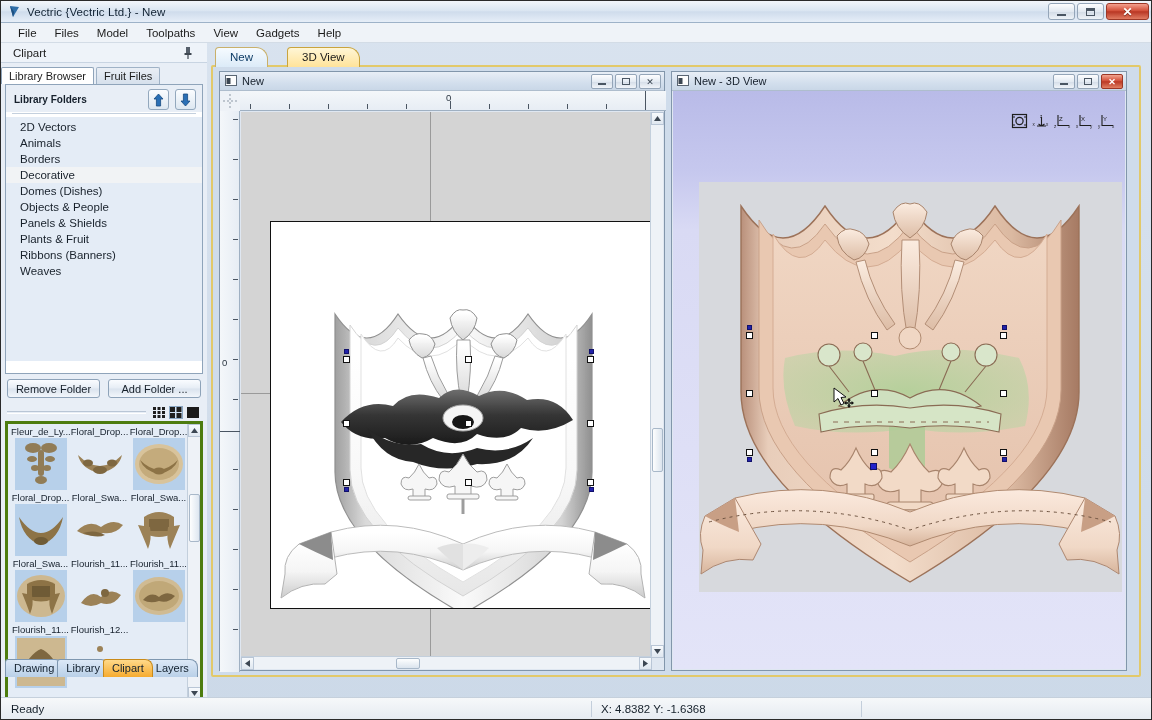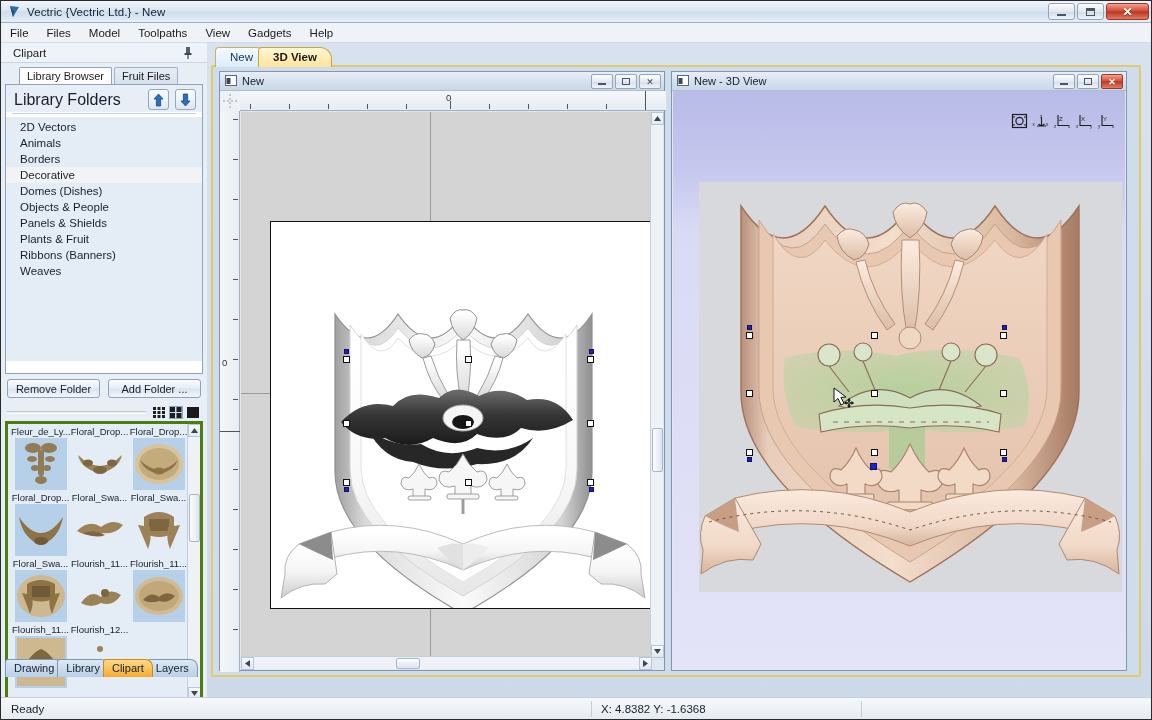--- a/index.html
+++ b/index.html
@@ -41,54 +41,54 @@
     background: linear-gradient(180deg,#f4a08e 0%, #d2503a 45%, #b93724 52%, #e07b62 100%);
     border-color:#9c3726; color:#fff;
   }
   .glyph-min { width:9px; height:2px; background:#4a5663; margin-top:6px;}
   .glyph-max { width:9px; height:8px; border:1.5px solid #4a5663; border-top-width:3px;}
   .glyph-close { font-size:12px; font-weight:bold; line-height:1; color:#fff; text-shadow:0 1px 0 #7d2414;}
 
   
   #menubar {
     position:absolute; left:0; top:22px; width:1152px; height:20px;
-    background:#eff3f8; display:flex; align-items:center; 
+    background:#eff3f8; display:flex; align-items:center; padding-left:8px;
     border-bottom:1px solid #d3dce6;
   }
   .menu-item { padding:2px 9px; font-size:11.5px; color:#1b1b1b; cursor:default; }
 
   
   #leftpanel {
     position:absolute; left:0; top:42px; width:206px; height:656px;
     background:#e8eef6;
   }
   #clipart-header {
     height:20px; display:flex; align-items:center; position:relative;
     background:#eef3f9; border-bottom:1px solid #c8d4e2;
   }
   #clipart-header .lbl { margin-left:12px; font-size:11.5px; color:#1b1b1b;}
   #pin-icon { position:absolute; right:14px; top:4px; width:10px; height:12px; }
 
-  .tabrow { display:flex; padding-left:18px; height:18px; margin-top:3px; align-items:flex-end;}
+  .tabrow { display:flex; padding-left:0; height:18px; margin-top:3px; align-items:flex-end;}
   .ptab {
     font-size:11px; padding:2px 7px 2px 7px; border:1px solid #9fb2c6;
     border-bottom:none; background:linear-gradient(180deg,#e9eef5,#d6e0ec);
     color:#1b1b1b; border-radius:2px 2px 0 0; margin-right:2px;
   }
   .ptab.active { background:#fff; border-color:#8fa4ba; font-weight:400; }
 
   #libbox {
     margin:0 4px; border:1px solid #8fa4ba; background:#fff;
     height:290px; position:relative; overflow:hidden;
   }
   #lib-title-row {
     display:flex; align-items:center; justify-content:space-between;
     padding:4px 6px 2px 8px; background:#e8eef6;
   }
-  #lib-title { font-size:16px; font-weight:normal; color:#16202c; }
+  #lib-title { font-size:10px; font-weight:bold; color:#16202c; }
   .arrow-btn {
     width:21px; height:21px; border:1px solid #93a8bd; border-radius:3px;
     background:linear-gradient(180deg,#fbfdff,#dde7f1);
     display:inline-flex; align-items:center; justify-content:center; margin-left:3px;
   }
   #lib-sep { height:1px; background:#c4d0de; margin:1px 6px 3px 6px;}
   #folder-list { padding:2px 0 0 0; background:#e4ecf6; height:244px; }
   .folder-item { padding:2px 0 2px 14px; font-size:11.5px; color:#18212b; }
   .folder-item.hl { background:#f1f3f5; }
 
@@ -142,21 +142,21 @@
 
   #vtabs { position:absolute; left:8px; top:2px; height:22px; display:flex; align-items:flex-end; z-index:4;}
   .vtab {
     font-size:11.5px; padding:3px 14px 4px 14px; margin-right:-10px;
     border:1px solid #c9b06a; border-bottom:none;
     background:linear-gradient(180deg,#f6fbff,#dcebf8);
     color:#0f3d66; border-radius:4px 12px 0 0; position:relative;
   }
   .vtab.active {
     background:linear-gradient(180deg,#fff6d6,#ffe39a);
-    font-weight:bold; color:#1b1b1b; z-index:4; border-color:#c9a43e;
+    font-weight:normal; color:#1b1b1b; z-index:4; border-color:#c9a43e;margin-left:29px;
   }
 
   #docframe {
     position:absolute; left:4px; top:22px; width:930px; height:612px;
     border:2px solid #e2c96a; background:#cfdceb; border-radius:2px;
   }
 
   
   .mdi {
     position:absolute; background:#dfe7f1; border:1px solid #8296ab;

